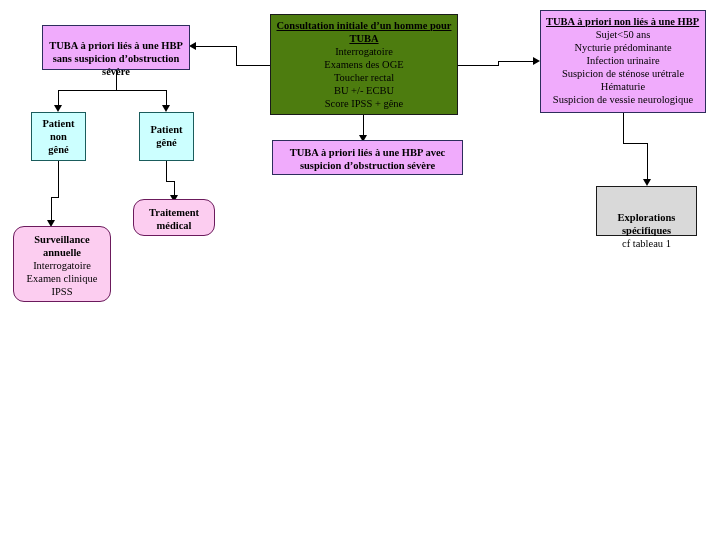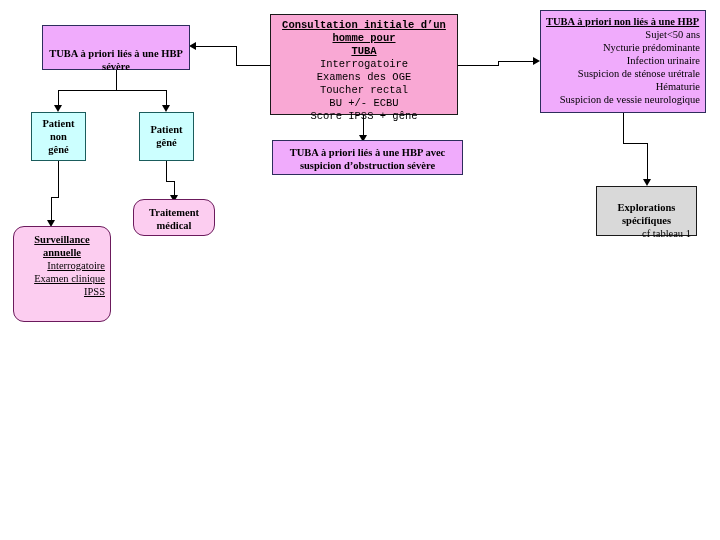--- a/index.html
+++ b/index.html
@@ -30,29 +30,29 @@
     font-weight: bold;
     text-align: center;
   }
   .box .title.underline {
     text-decoration: underline;
   }
   .box .line {
     text-align: center;
   }
   .box .line.left {
-    text-align: right;
+    text-align: center;
   }
   .inner {
     padding: 4px 5px;
   }
 
   
   .lavender { background: #f0abfc; border-color: #2d2d5c; }
-  .gray     { background: #f9a8d4; border-color: #1a1a1a; font-family: Liberation Mono, monospace; }
+  .gray     { background: #4d7c0f; border-color: #1a1a1a; }
   .cyan     { background: #ccffff; border-color: #1a5c5c; }
   .pink     { background: #fccdf0; border-color: #6b1a5c; border-radius: 11px; }
   .lightgray{ background: #d9d9d9; border-color: #1a1a1a; }
 
   
   .h-line, .v-line {
     position: absolute;
     background: #000000;
   }
   .h-line { height: 1px; }
@@ -125,22 +125,23 @@
       <div class="title underline">TUBA</div>
       <div class="line">Interrogatoire</div>
       <div class="line">Examens des OGE</div>
       <div class="line">Toucher rectal</div>
       <div class="line">BU +/- ECBU</div>
       <div class="line">Score IPSS + gêne</div>
     </div>
   </div>
 
   <div class="box lavender" style="left:42px; top:25px; width:148px; height:45px;">
-    <div class="inner" style="padding-top:21px;">
+    <div class="inner" style="padding-top:13px;">
       <div class="title">TUBA à priori liés à une HBP</div>
+      <div class="title">sans suspicion d’obstruction</div>
       <div class="title">sévère</div>
     </div>
   </div>
 
   <div class="box lavender" style="left:540px; top:10px; width:166px; height:103px;">
     <div class="inner">
       <div class="title underline" style="text-align:left;">TUBA à priori non liés à une HBP</div>
       <div class="line left">Sujet&lt;50 ans</div>
       <div class="line left">Nycturie prédominante</div>
       <div class="line left">Infection urinaire</div>
@@ -165,38 +166,38 @@
     </div>
   </div>
 
   <div class="box cyan" style="left:139px; top:112px; width:55px; height:49px;">
     <div class="inner" style="padding-top:10px;">
       <div class="title">Patient</div>
       <div class="title">gêné</div>
     </div>
   </div>
 
-  <div class="box pink" style="left:13px; top:226px; width:98px; height:96px;text-decoration:underline;">
+  <div class="box pink" style="left:13px; top:226px; width:98px; height:76px;">
     <div class="inner" style="padding-top:6px;">
       <div class="title">Surveillance</div>
       <div class="title">annuelle</div>
       <div class="line left">Interrogatoire</div>
       <div class="line left">Examen clinique</div>
       <div class="line left">IPSS</div>
     </div>
   </div>
 
   <div class="box pink" style="left:133px; top:199px; width:82px; height:37px;">
     <div class="inner" style="padding-top:6px;">
       <div class="title">Traitement</div>
       <div class="title">médical</div>
     </div>
   </div>
 
   <div class="box lightgray" style="left:596px; top:186px; width:101px; height:50px;">
-    <div class="inner" style="padding-top:14px;">
+    <div class="inner" style="padding-top:24px;">
       <div class="title">Explorations</div>
       <div class="title">spécifiques</div>
       <div class="line left">cf tableau 1</div>
     </div>
   </div>
 
 </div>
 
 </body></html>

